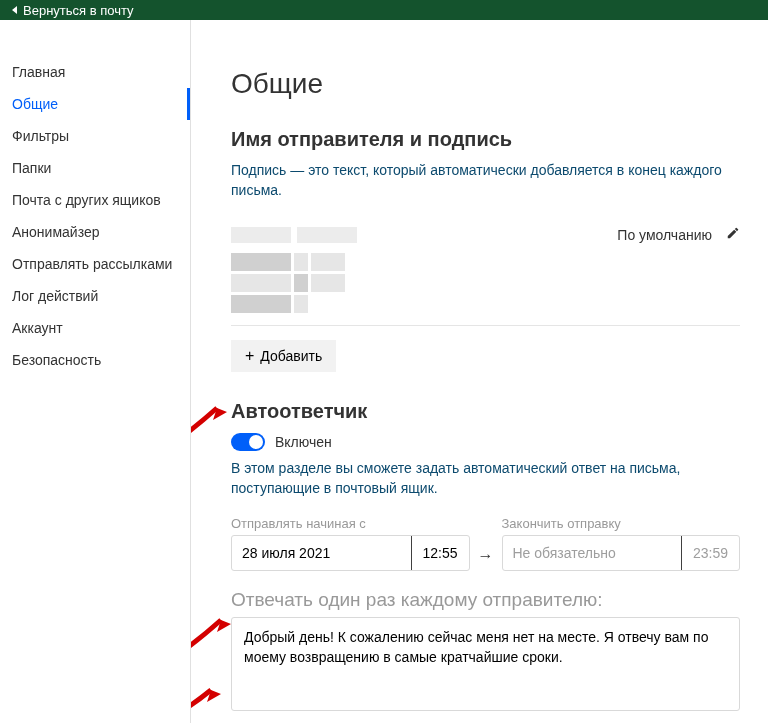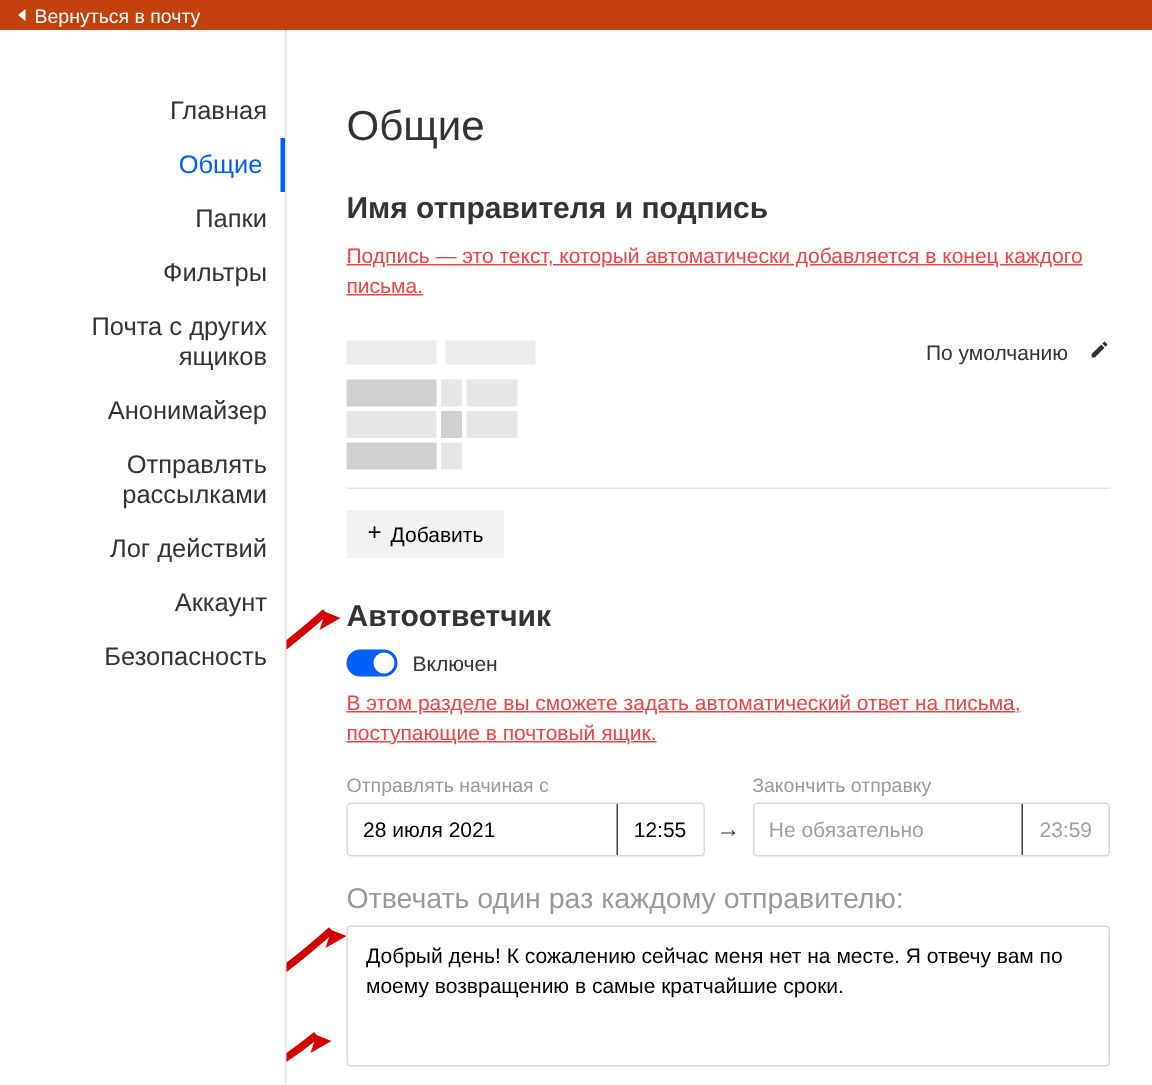--- a/index.html
+++ b/index.html
@@ -7,21 +7,21 @@
     width: 768px;
     height: 723px;
     font-family: Arial, Helvetica, sans-serif;
     font-size: 14px;
     color: #333;
     background: #fff;
     overflow: hidden;
   }
   .topbar {
     height: 20px;
-    background: #c2410c;
+    background: #14532d;
     color: #fff;
     display: flex;
     align-items: center;
     padding: 0 12px;
     font-size: 13px;
   }
   .topbar .chev {
     display:inline-block;
     width:0;height:0;
     border-top:4px solid transparent;
@@ -30,38 +30,37 @@
     margin-right:6px;
   }
   .layout { display:flex; height: calc(100% - 20px); }
   .sidebar {
     width: 191px;
     border-right: 1px solid #e0e0e0;
     padding-top: 36px;
   }
   .sidebar .item {
     padding: 8px 12px;
-    font-size: 17px;
+    font-size: 14px;
     color: #333;
     cursor:pointer;
-    text-align:right;
   }
   .sidebar .item.active {
     color: #005ff9;
     border-right: 3px solid #005ff9;
   }
   .content {
     flex:1;
     padding: 48px 28px 0 40px;
     overflow:hidden;
     position:relative;
   }
   h1.page-title { font-size: 28px; font-weight: 400; margin-bottom: 28px; }
   h2.section-title { font-size: 20px; font-weight: 700; margin-bottom: 10px; margin-top:8px;}
-  p.desc { font-size:14px; color:#ef4444; line-height:1.4; margin-bottom:18px;text-decoration:underline; }
+  p.desc { font-size:14px; color:#0c4a6e; line-height:1.4; margin-bottom:18px; }
   .sig-block { padding: 8px 0 12px 0; border-bottom: 1px solid #e5e5e5; margin-bottom:14px; }
   .sig-head { display:flex; justify-content:space-between; align-items:flex-end; }
   .sig-name-ph { display:flex; gap:6px; }
   .sig-name-ph span { background:#ececec; height:16px; display:inline-block; }
   .sig-badge { color:#333; font-size:14px; display:flex; align-items:center; gap:14px;}
   .pencil svg { width:14px; height:14px; fill:#333; }
   .sig-preview { margin-top:10px; display:grid; grid-template-columns: 60px 14px 34px; grid-template-rows: 18px 18px 18px; gap:3px;}
   .sig-preview span { background:#e6e6e6; }
   .sig-preview .d { background:#d0d0d0; }
   .add-btn {
@@ -99,22 +98,22 @@
   <a style="color:#fff;text-decoration:none;display:flex;align-items:center;">
     <span class="chev"></span>
     <span>Вернуться в почту</span>
   </a>
 </div>
 
 <div class="layout">
   <nav class="sidebar">
     <div class="item"><span>Главная</span></div>
     <div class="item active"><span>Общие</span></div>
+    <div class="item"><span>Фильтры</span></div>
     <div class="item"><span>Папки</span></div>
-    <div class="item"><span>Фильтры</span></div>
     <div class="item"><span>Почта с других ящиков</span></div>
     <div class="item"><span>Анонимайзер</span></div>
     <div class="item"><span>Отправлять рассылками</span></div>
     <div class="item"><span>Лог действий</span></div>
     <div class="item"><span>Аккаунт</span></div>
     <div class="item"><span>Безопасность</span></div>
   </nav>
 
   <main class="content">
     <h1 class="page-title">Общие</h1>

